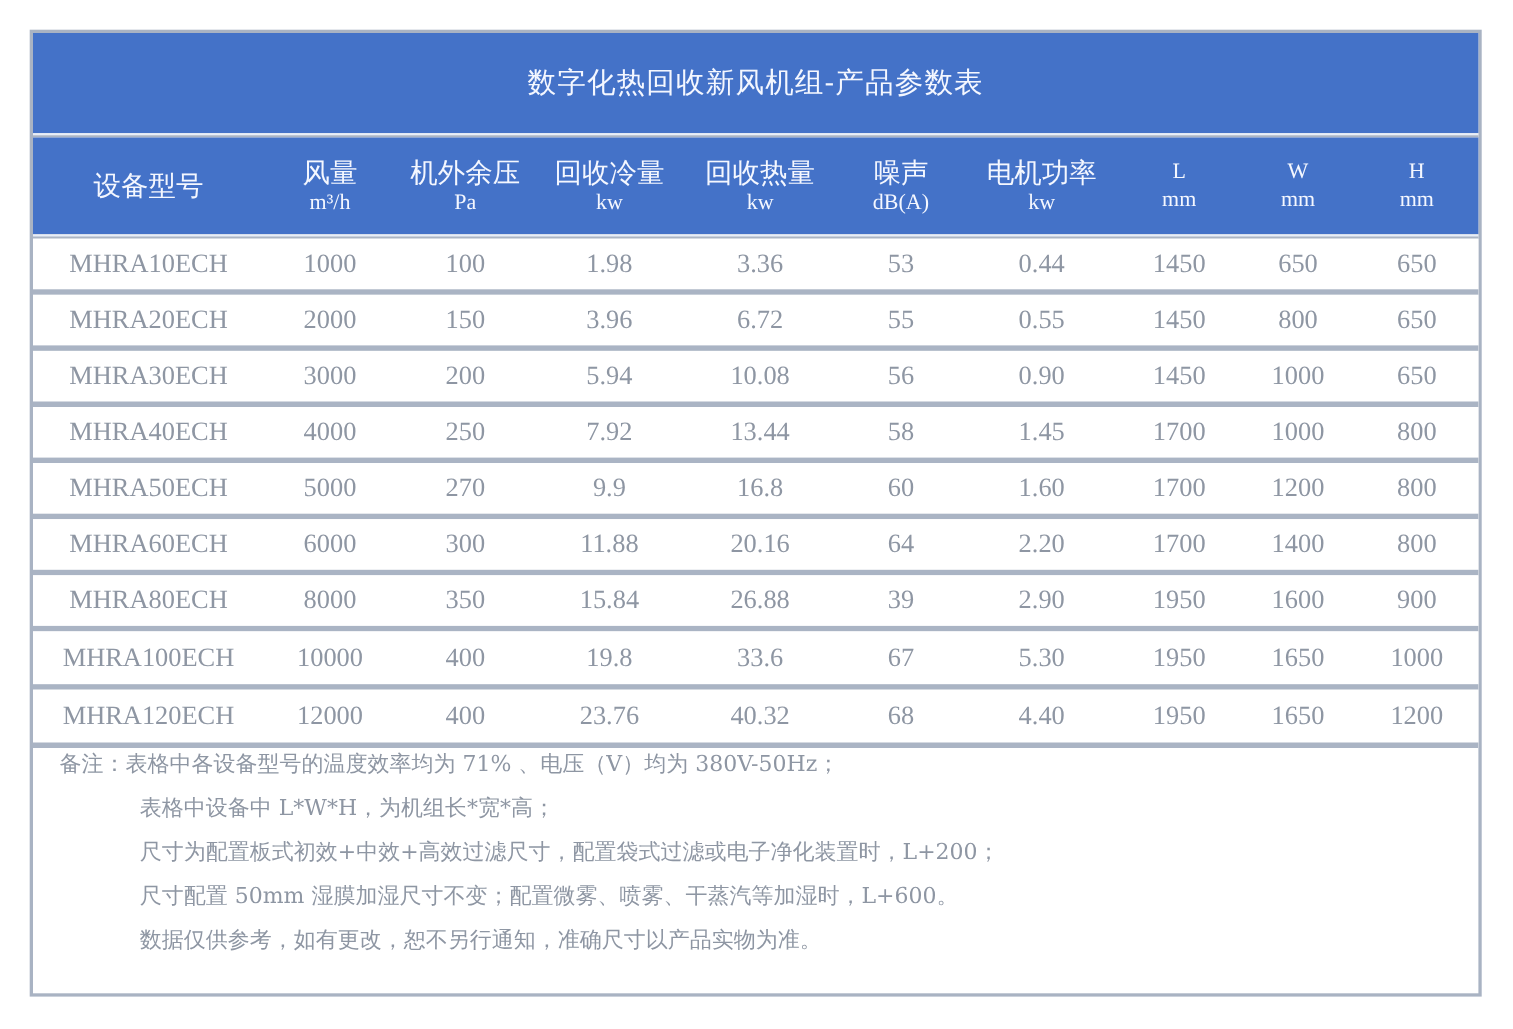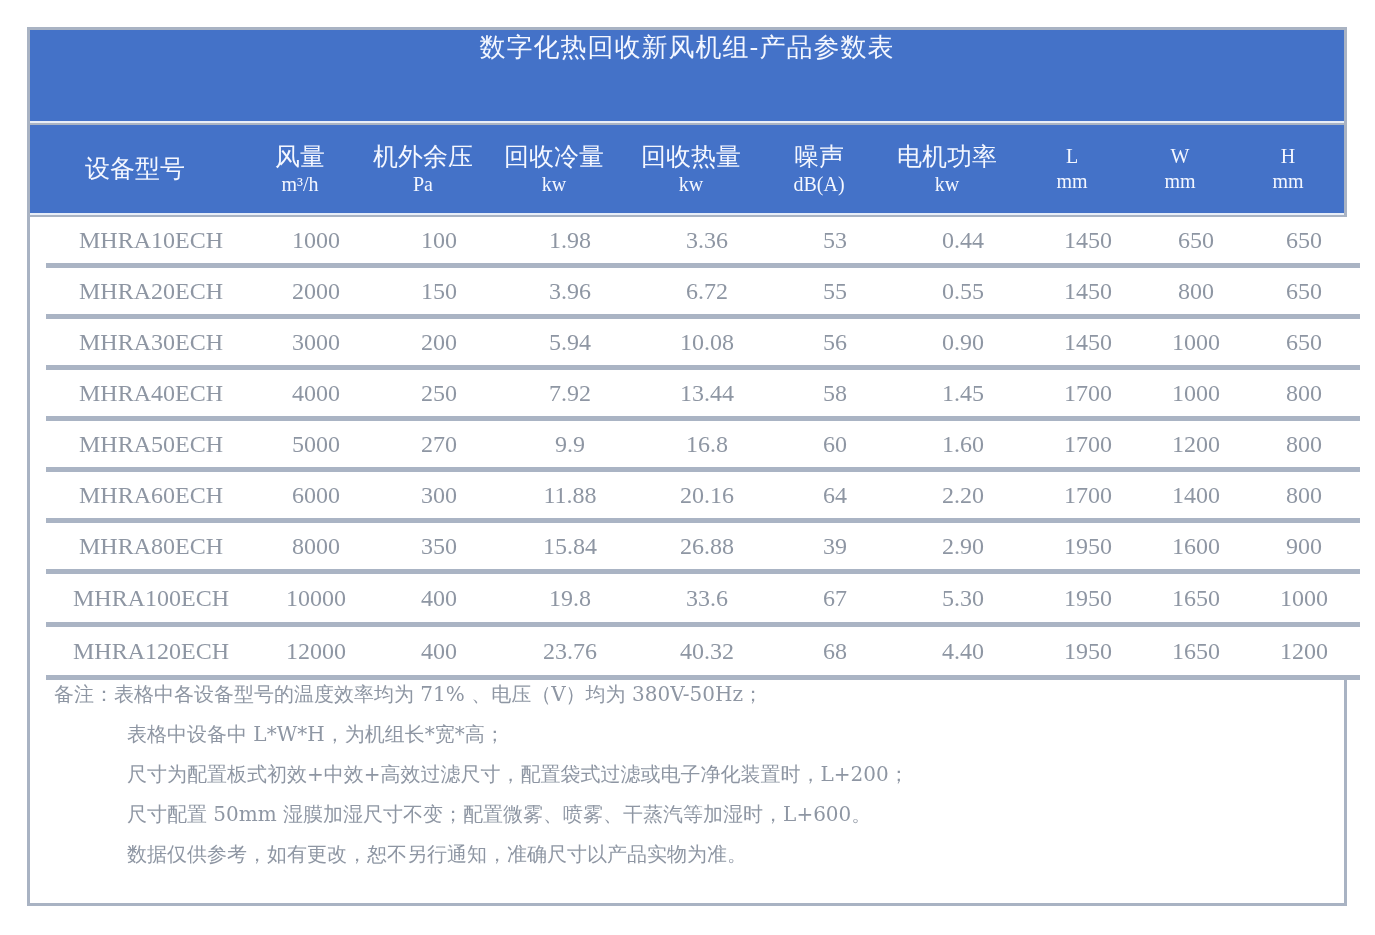--- a/index.html
+++ b/index.html
@@ -2,34 +2,34 @@
 <html><head>
 <meta charset="utf-8">
 <style>
   html, body { margin: 0; padding: 0; background: #ffffff; }
   body { width: 1375px; height: 935px; position: relative; overflow: hidden;
          font-family: "DejaVu Serif", "Liberation Serif", serif; }
   .frame { position: absolute; left: 27px; top: 27px; width: 1320px; height: 879px;
            background: #a9b3c3; box-sizing: border-box; padding: 3px; }
   .inner { position: relative; width: 100%; height: 100%; background: #ffffff; }
   .title-band { position: absolute; left: 0; top: 0; width: 100%; height: 91px;
-                background: #4472c8; display: flex; justify-content: center;
+                background: #4472c8; display: flex; align-items: center; justify-content: center;
                 color: #f4f7ff; font-size: 26px; letter-spacing: 1px; }
   .title-sep { position: absolute; left: 0; top: 91px; width: 100%; height: 4px;
                background: #aab4c4; border-top: 2px solid #e8eef8; box-sizing: border-box; }
   .header { position: absolute; left: 0; top: 95px; width: 100%; height: 88px;
             background: #4472c8; color: #f4f7ff; display: flex; }
   .hcell { display: flex; flex-direction: column; align-items: center; justify-content: center;
            text-align: center; line-height: 1.25; }
   .hcell .h1 { font-size: 25px; }
   .hcell .h2 { font-size: 20px; font-family: "Liberation Serif", "DejaVu Serif", serif; }
   .hcell.single .h1 { font-size: 25px; }
   .header-sep { position: absolute; left: 0; top: 183px; width: 100%; height: 4px;
                 background: #aab4c4; border-top: 2px solid #e8eef8; box-sizing: border-box; }
-  .rows { position: absolute; left: 16px; top: 187px; width: 100%; }
+  .rows { position: absolute; left: 0; top: 187px; width: 100%; }
   .row { display: flex; height: 46px; align-items: center; color: #8e96a3;
          font-size: 24px; font-family: "Liberation Serif", "DejaVu Serif", serif;
          border-bottom: 5px solid #aab4c4; background: #fff; }
   .row.tall { height: 48px; }
   .cell { text-align: center; }
   .c0 { width: 210px; }
   .c1 { width: 120px; }
   .c2 { width: 126px; }
   .c3 { width: 136px; }
   .c4 { width: 138px; }

